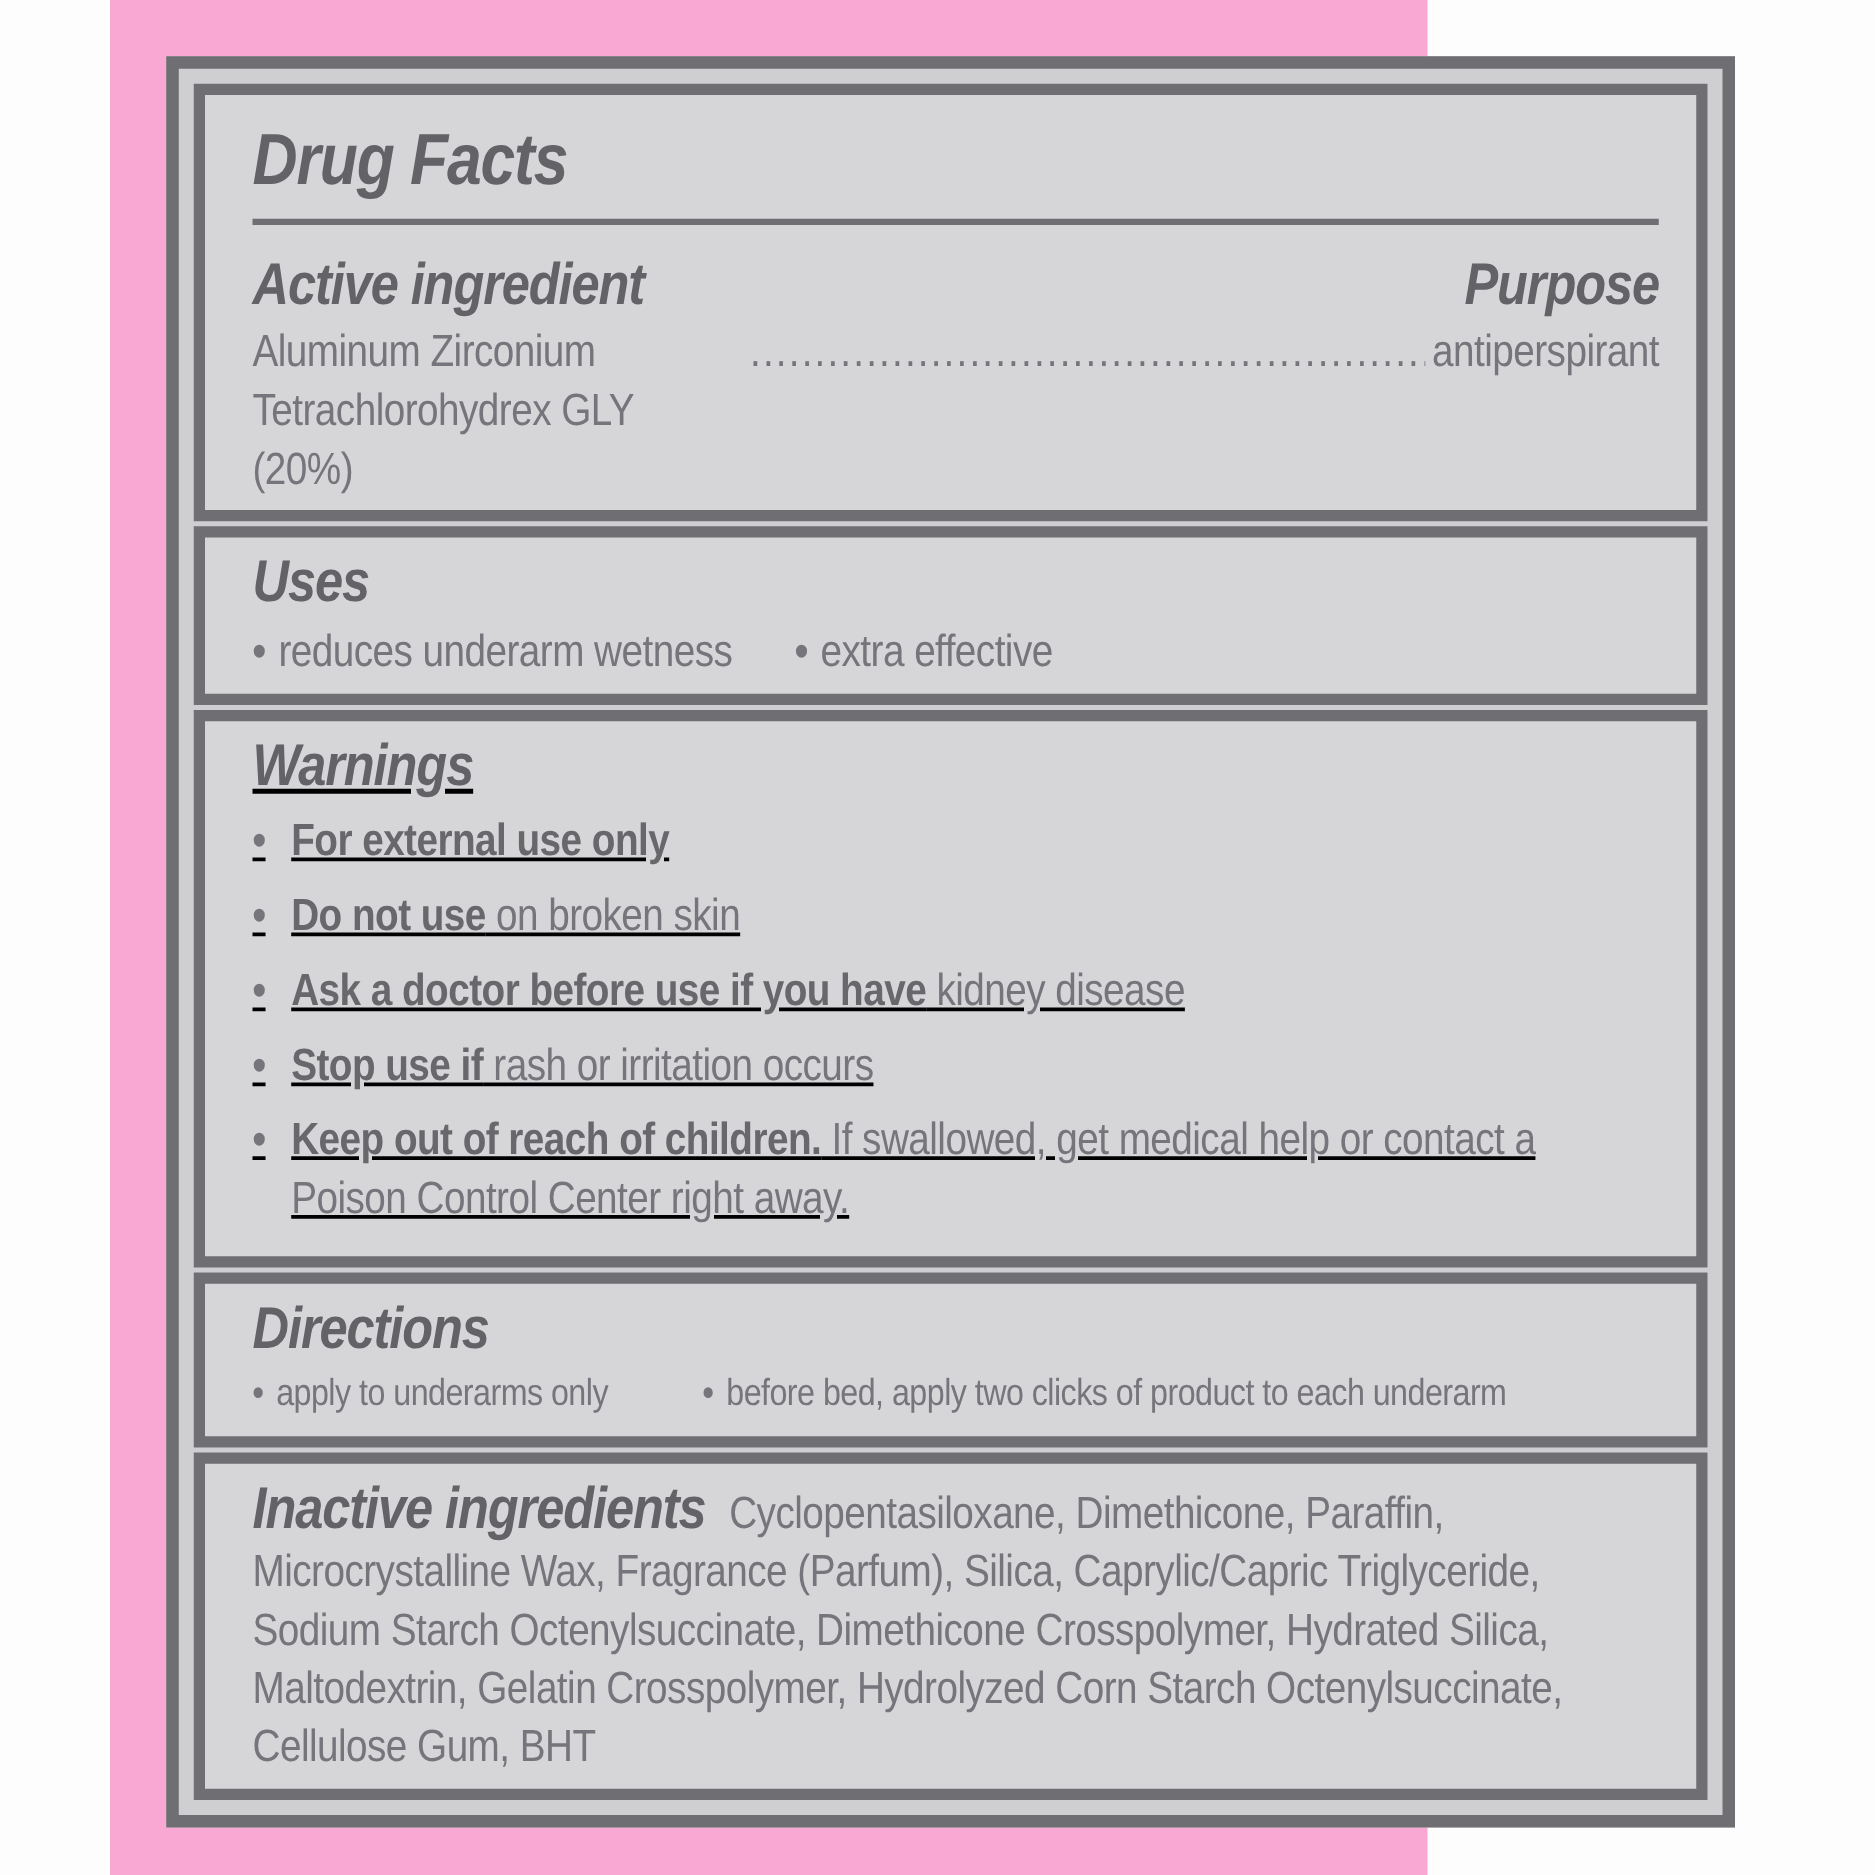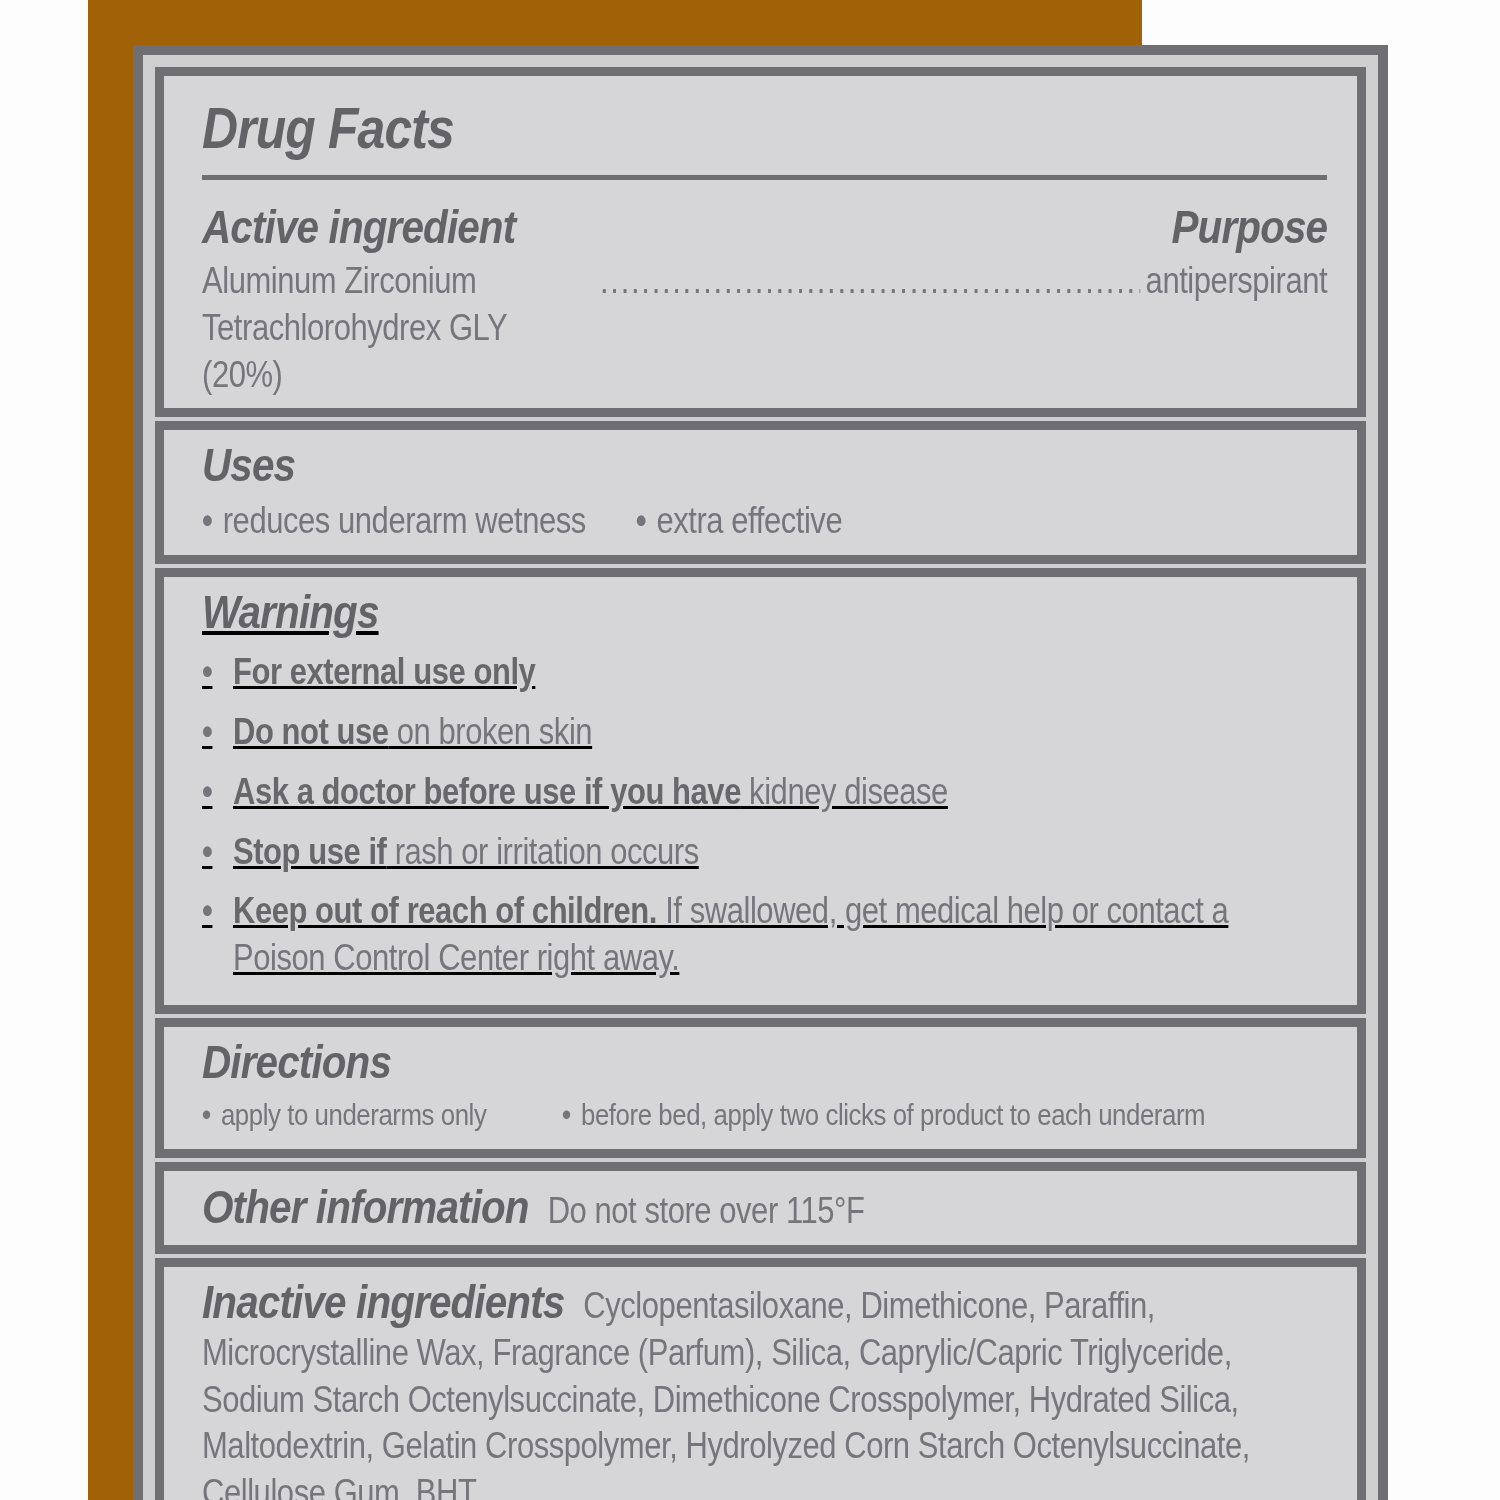--- a/index.html
+++ b/index.html
@@ -3,21 +3,21 @@
 <meta charset="utf-8">
 <style>
   html,body{margin:0;padding:0;}
   body{
     width:1500px;height:1500px;position:relative;background:#fdfdfd;
     font-family:"Liberation Sans", sans-serif;
     -webkit-font-smoothing:antialiased;
   }
   .photo{
     position:absolute;left:88px;top:0;width:1054px;height:1500px;
-    background:#a16207;
+    background:#f9a8d4;
   }
   .label{
     position:absolute;left:45px;top:45px;width:1255px;min-height:1410px;
     box-sizing:border-box;
     border:10px solid #6e6e73;
     padding:12px;
     background:#cfcfd2;
     display:flex;flex-direction:column;gap:4px;
   }
   .box{
@@ -137,27 +137,20 @@
         <div class="t-head">Directions</div>
         <div class="bullets-row t-body t-dir">
           <span class="bullet">•</span>
           <span class="gap2">apply to underarms only</span>
           <span class="bullet">•</span>
           <span>before bed, apply two clicks of product to each underarm</span>
         </div>
       </div>
     </section>
 
-    <section class="box s5">
-      <div class="cz">
-        <p class="flow t-body">
-          <span class="t-head inline-head">Other information</span><span>Do not store over 115°F</span>
-        </p>
-      </div>
-    </section>
 
     <section class="box s6">
       <div class="cz">
         <p class="flow t-body">
           <span class="t-head inline-head">Inactive ingredients</span><span>Cyclopentasiloxane, Dimethicone, Paraffin, Microcrystalline Wax, Fragrance (Parfum), Silica, Caprylic/Capric Triglyceride, Sodium Starch Octenylsuccinate, Dimethicone Crosspolymer, Hydrated Silica, Maltodextrin, Gelatin Crosspolymer, Hydrolyzed Corn Starch Octenylsuccinate, Cellulose Gum, BHT</span>
         </p>
       </div>
     </section>
 
   </div>

